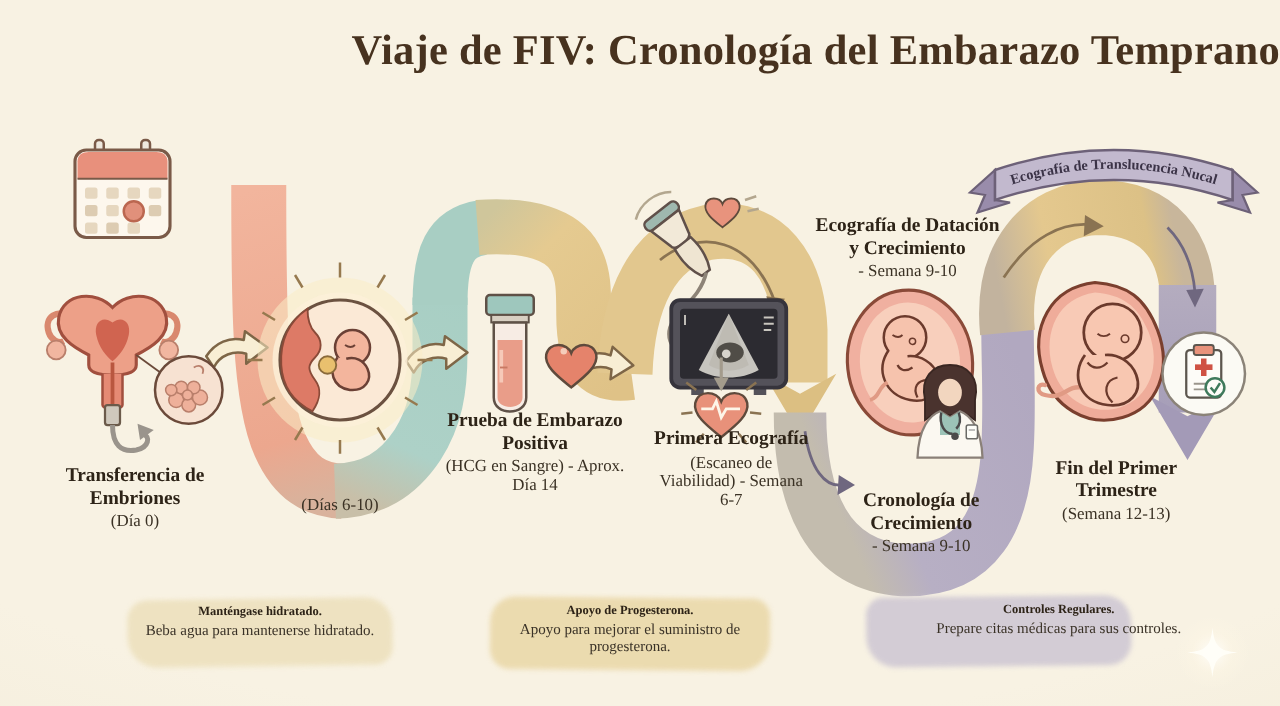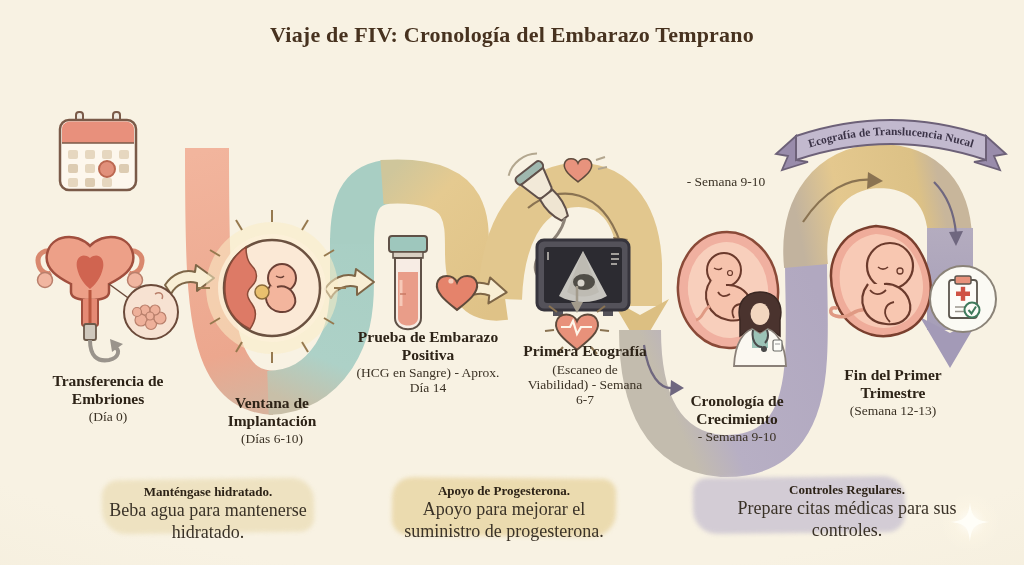--- a/index.html
+++ b/index.html
@@ -3,30 +3,30 @@
 <meta charset="utf-8">
 <style>
   html,body{margin:0;padding:0;background:#e9e2d0;}
   .canvas{
     position:relative;width:1024px;height:565px;overflow:hidden;
     background:radial-gradient(ellipse 130% 110% at 50% 42%, #f8f2e3 55%, #efe8d3 100%);
     font-family:"Liberation Serif", serif;color:#33291d;
   }
   .scene{position:absolute;left:0;top:0;width:1024px;height:565px;}
   .title{
-    position:absolute;top:22px;left:0;width:1024px;text-align:center;
-    font-size:22px;font-weight:700;color:#47321f;letter-spacing:.2px;
+    position:absolute;top:22px;left:0;width:1024px;text-align:right;
+    font-size:34px;font-weight:700;color:#47321f;letter-spacing:.2px;
   }
   .ms{position:absolute;text-align:center;line-height:1.13;}
   .ms .t{font-weight:700;font-size:15.5px;color:#2d2317;}
   .ms .s{font-size:13.5px;margin-top:2px;color:#3a3124;}
   .wash{position:absolute;opacity:.82;filter:blur(2px);}
   .note{position:absolute;text-align:center;line-height:1.18;}
-  .note .t{font-weight:700;font-size:13px;color:#2d2317;}
-  .note .b{font-size:18px;color:#3a3227;margin-top:1px;}
+  .note .t{font-weight:700;font-size:10px;color:#2d2317;}
+  .note .b{font-size:12px;color:#3a3227;margin-top:1px;}
 </style>
 </head>
 <body>
 
 <div class="canvas">
 
   <svg class="scene" viewBox="0 0 1024 565">
     <defs>
       <linearGradient id="gSalmon" gradientUnits="userSpaceOnUse" x1="207" y1="150" x2="274" y2="393">
         <stop offset="0" stop-color="#f2b59d"></stop>
@@ -290,32 +290,32 @@
     </g>
   </svg>
 
   <div class="title">Viaje de FIV: Cronología del Embarazo Temprano</div>
 
   <div class="ms" style="left:42px;top:372px;width:132px;">
     <div class="t">Transferencia de Embriones</div>
     <div class="s">(Día 0)</div>
   </div>
   <div class="ms" style="left:192px;top:394px;width:160px;">
-    <div class="t">Ventana de Implantación</div>
     <div class="s">(Días 6-10)</div>
   </div>
   <div class="ms" style="left:355px;top:328px;width:146px;">
     <div class="t">Prueba de Embarazo Positiva</div>
     <div class="s">(HCG en Sangre) - Aprox. Día 14</div>
   </div>
   <div class="ms" style="left:522px;top:342px;width:126px;">
     <div class="t">Primera Ecografía</div>
     <div class="s">(Escaneo de Viabilidad) - Semana 6-7</div>
   </div>
   <div class="ms" style="left:652px;top:172px;width:148px;">
+    <div class="t">Ecografía de Datación y Crecimiento</div>
     <div class="s">- Semana 9-10</div>
   </div>
   <div class="ms" style="left:655px;top:392px;width:164px;">
     <div class="t">Cronología de Crecimiento</div>
     <div class="s">- Semana 9-10</div>
   </div>
   <div class="ms" style="left:812px;top:366px;width:162px;font-family:Liberation Serif, serif;">
     <div class="t">Fin del Primer Trimestre</div>
     <div class="s">(Semana 12-13)</div>
   </div>

